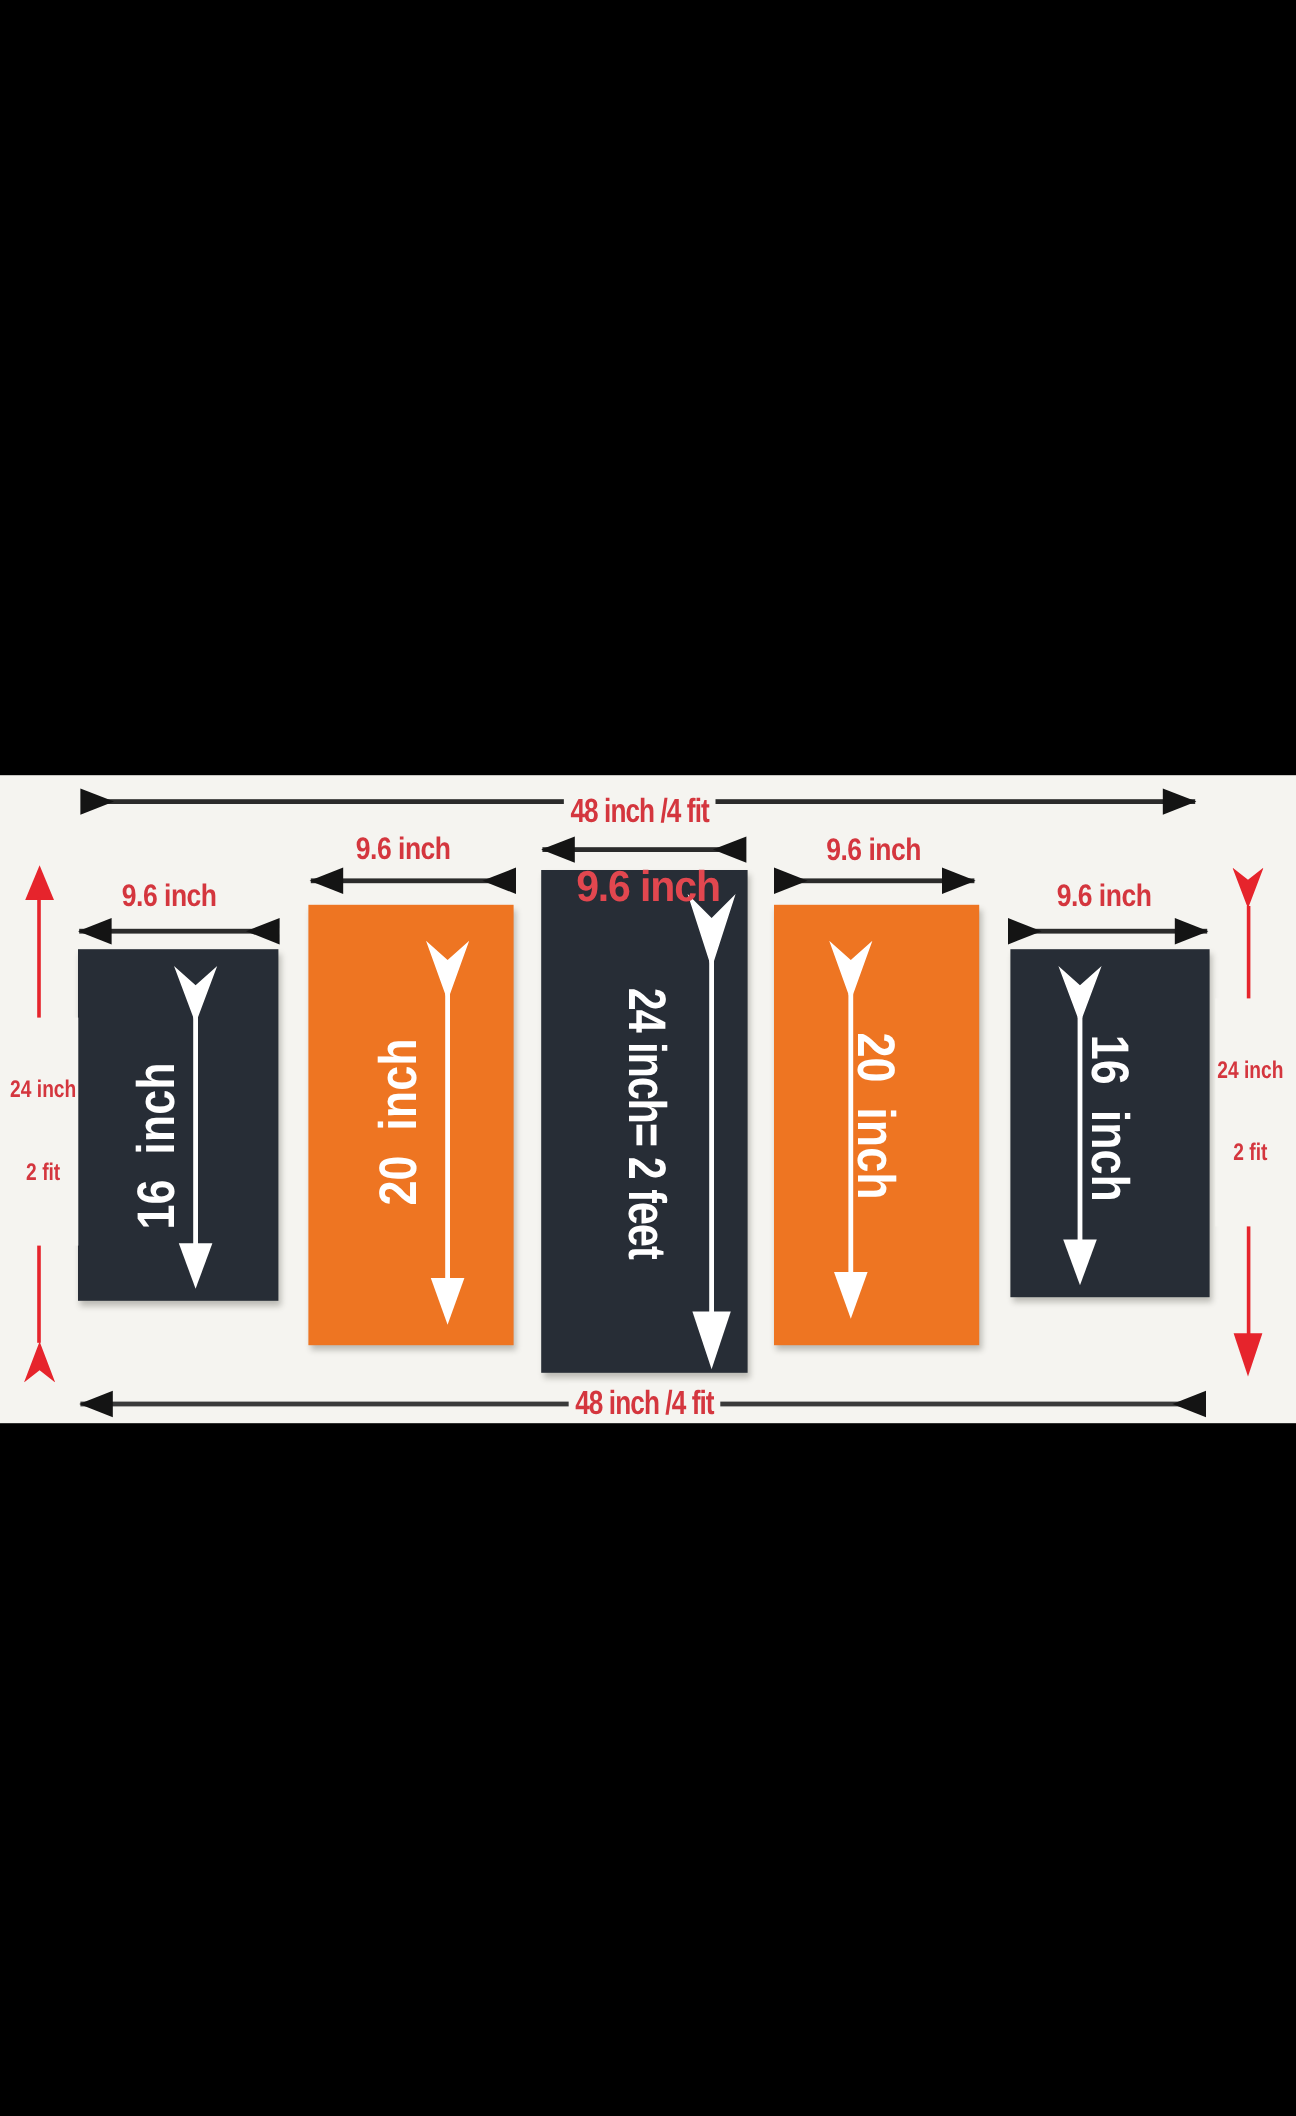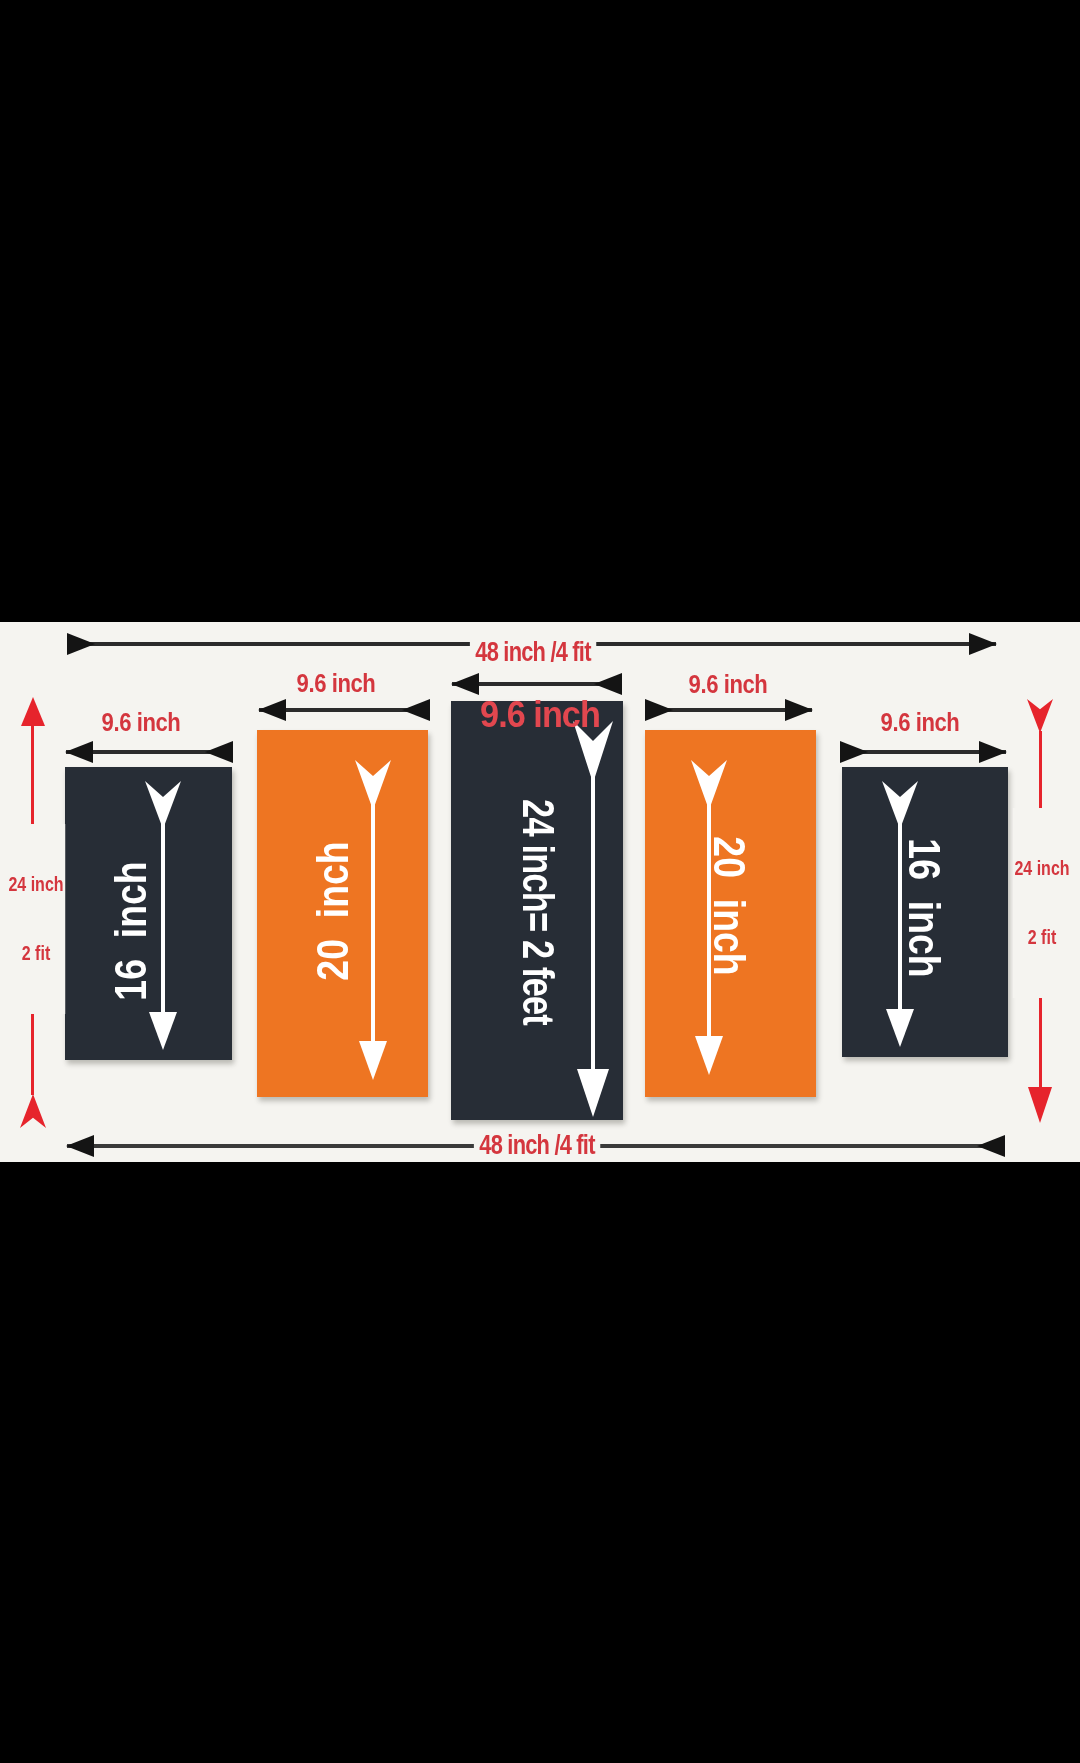--- a/index.html
+++ b/index.html
@@ -1,17 +1,17 @@
 <!DOCTYPE html>
 <html><head>
 <meta charset="utf-8">
 <style>
   html,body{margin:0;padding:0;background:#000;}
   .stage{position:relative;width:1080px;height:1285px;background:#000;overflow:hidden;
-         font-family:"Liberation Sans","DejaVu Sans",sans-serif;}
+         font-family:"Liberation Sans","DejaVu Sans",sans-serif;margin-top:24px;}
   .letterbox{position:absolute;left:0;width:1080px;background:#000;}
   .band{position:absolute;left:0;top:622px;width:1080px;height:540px;background:#f5f4f0;}
   .shade{position:absolute;left:0;top:695px;width:1080px;height:42px;background:rgba(30,38,46,0.05);}
 
   .panel{position:absolute;box-shadow:2px 4px 5px rgba(40,40,28,0.28);}
   .panel.dark{background:#272d36;}
   .panel.orange{background:#ee7522;}
   .panel svg{position:absolute;left:0;top:0;}
 
   .panel-label{position:absolute;color:#fff;font-weight:bold;white-space:pre;line-height:1;}

